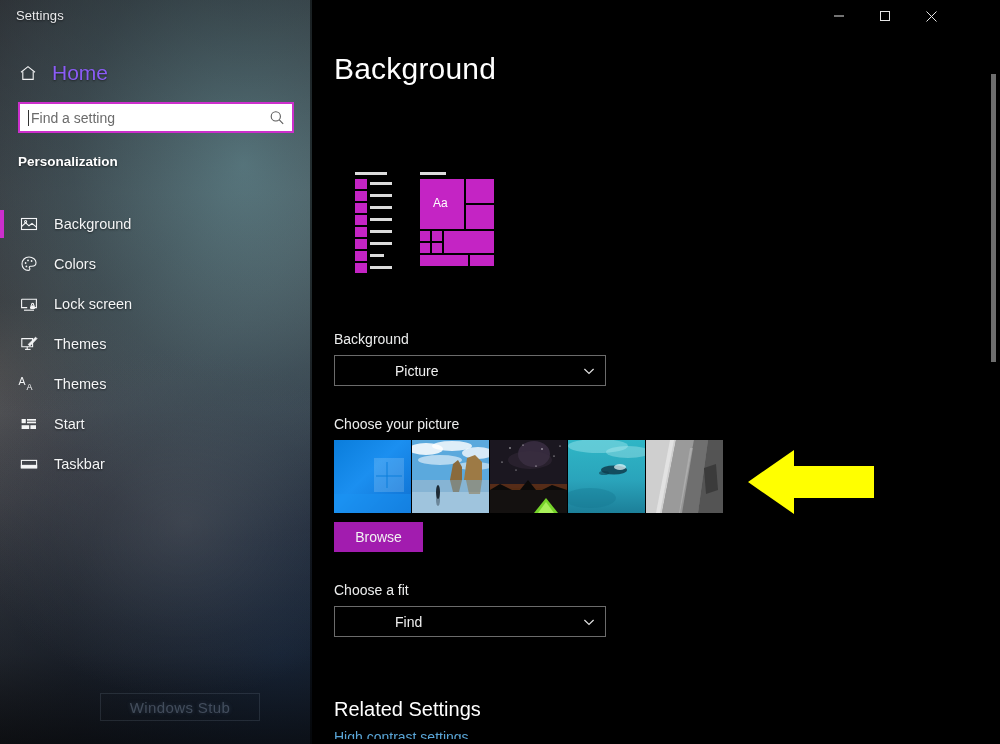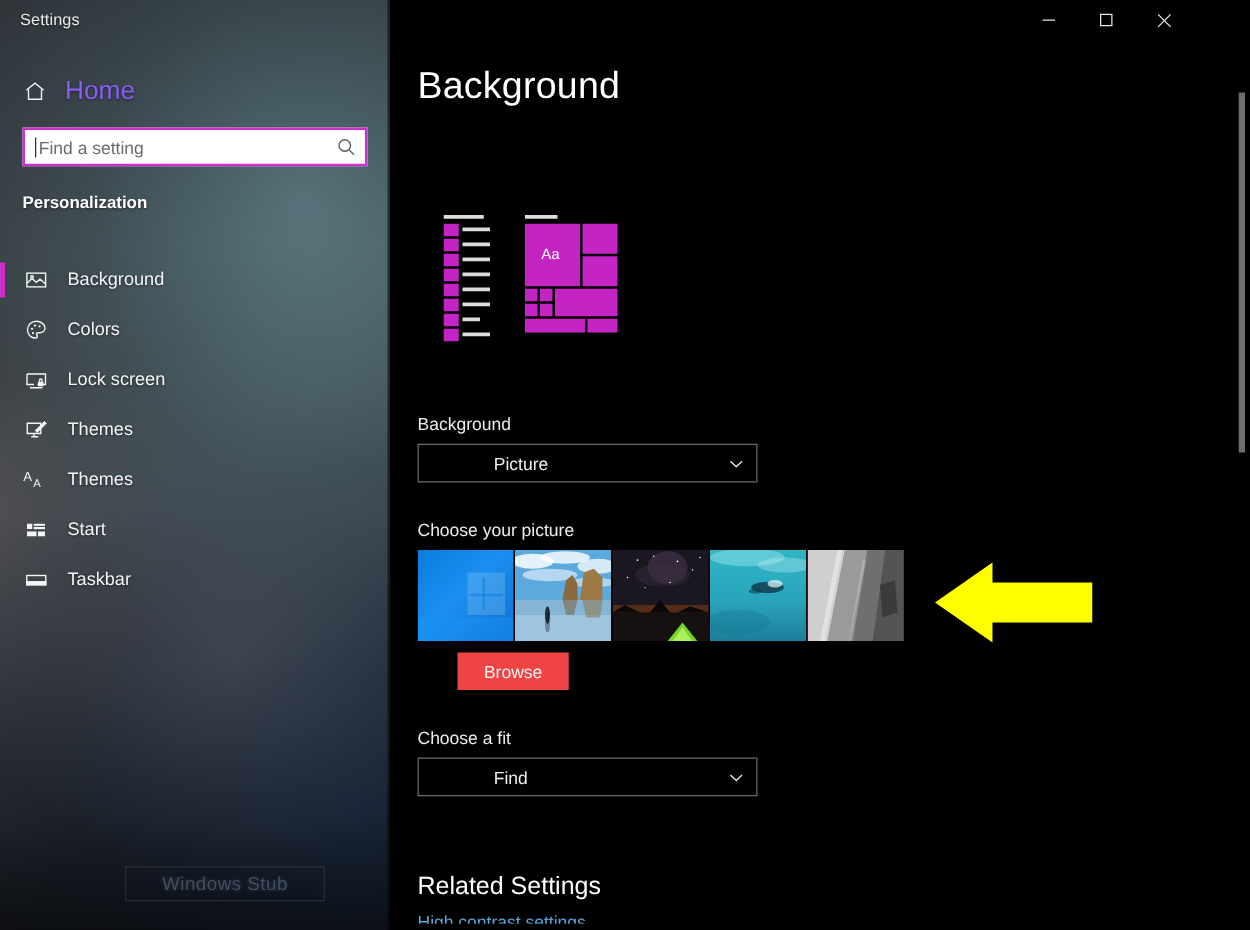--- a/index.html
+++ b/index.html
@@ -120,23 +120,23 @@
     display: flex; align-items: center; padding: 0 8px 0 12px;
   }
   .combo .val { flex: 1; font-size: 14px; color: #f0f0f0; margin-left: 48px; }
   .combo .chev { width: 16px; height: 16px; }
 
   #thumbs { position: absolute; left: 334px; top: 440px; }
   .thumb { position: absolute; width: 77px; height: 73px; overflow: hidden; }
 
   #browse-btn {
     position: absolute; left: 334px; top: 522px; width: 89px; height: 30px;
-    background: #ef4444; color: #f2f2f2; font-size: 14px;
+    background: #a21caf; color: #f2f2f2; font-size: 14px;
     display: flex; align-items: center; justify-content: center;
-    font-family: "Liberation Sans", sans-serif; border: none; cursor: default; margin-left: 32px;
+    font-family: "Liberation Sans", sans-serif; border: none; cursor: default;
   }
 
   #related-title {
     position: absolute; left: 334px; top: 698px;
     font-size: 20px; font-weight: 300; color: #ffffff;
   }
   #related-link {
     position: absolute; left: 334px; top: 729px;
     font-size: 14px; color: #5aa6d8; height: 10px; overflow: hidden; line-height: 16px;
   }

